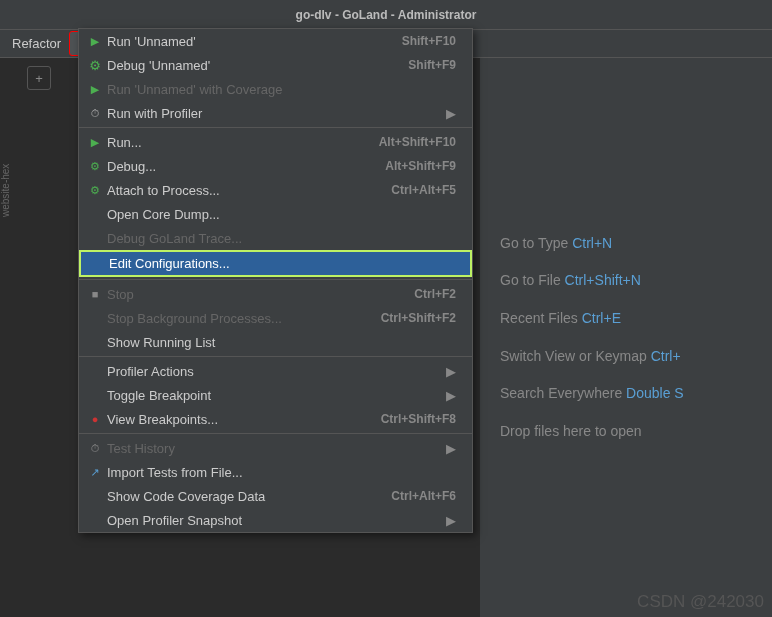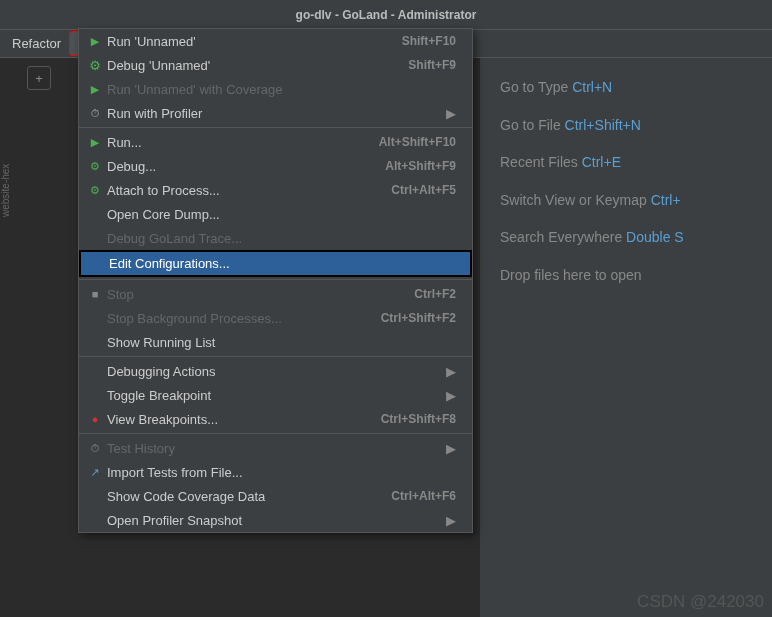--- a/index.html
+++ b/index.html
@@ -55,21 +55,21 @@
     
     .right-panel {
       position: absolute;
       top: 58px;
       left: 480px;
       right: 0;
       bottom: 0;
       background: #3c3f41;
       display: flex;
       flex-direction: column;
-      justify-content: flex-start;
+      justify-content: center;
       padding: 20px 20px;
       gap: 18px;
     }
     .right-panel-item {
       color: #888;
       font-size: 14px;
       line-height: 1.4;
     }
     .right-panel-item .highlight {
       color: #5a9fd4;
@@ -91,21 +91,21 @@
       align-items: center;
       padding: 4px 16px 4px 28px;
       color: #ccc;
       cursor: pointer;
       position: relative;
       min-height: 24px;
     }
     .dropdown-item.selected {
       background: #2d6099;
       color: #fff;
-      border: 2px solid #000000;
+      border: 2px solid #bef264;
       text-align: right;
     }
     .dropdown-item.disabled {
       color: #666;
       cursor: default;
     }
     .dropdown-item .shortcut {
       margin-left: auto;
       color: #888;
       font-size: 12px;
@@ -278,21 +278,21 @@
     <span class="shortcut">Ctrl+Shift+F2</span>
   </div>
 
   <div class="dropdown-item">
     <span>Show Running List</span>
   </div>
 
   <div class="separator"></div>
 
   <div class="dropdown-item">
-    <span>Debugging Actions</span>
+    <span>Profiler Actions</span>
     <span class="arrow">▶</span>
   </div>
 
   <div class="dropdown-item">
     <span>Toggle Breakpoint</span>
     <span class="arrow">▶</span>
   </div>
 
   <div class="dropdown-item">
     <span class="item-icon icon-breakpoint">●</span>

